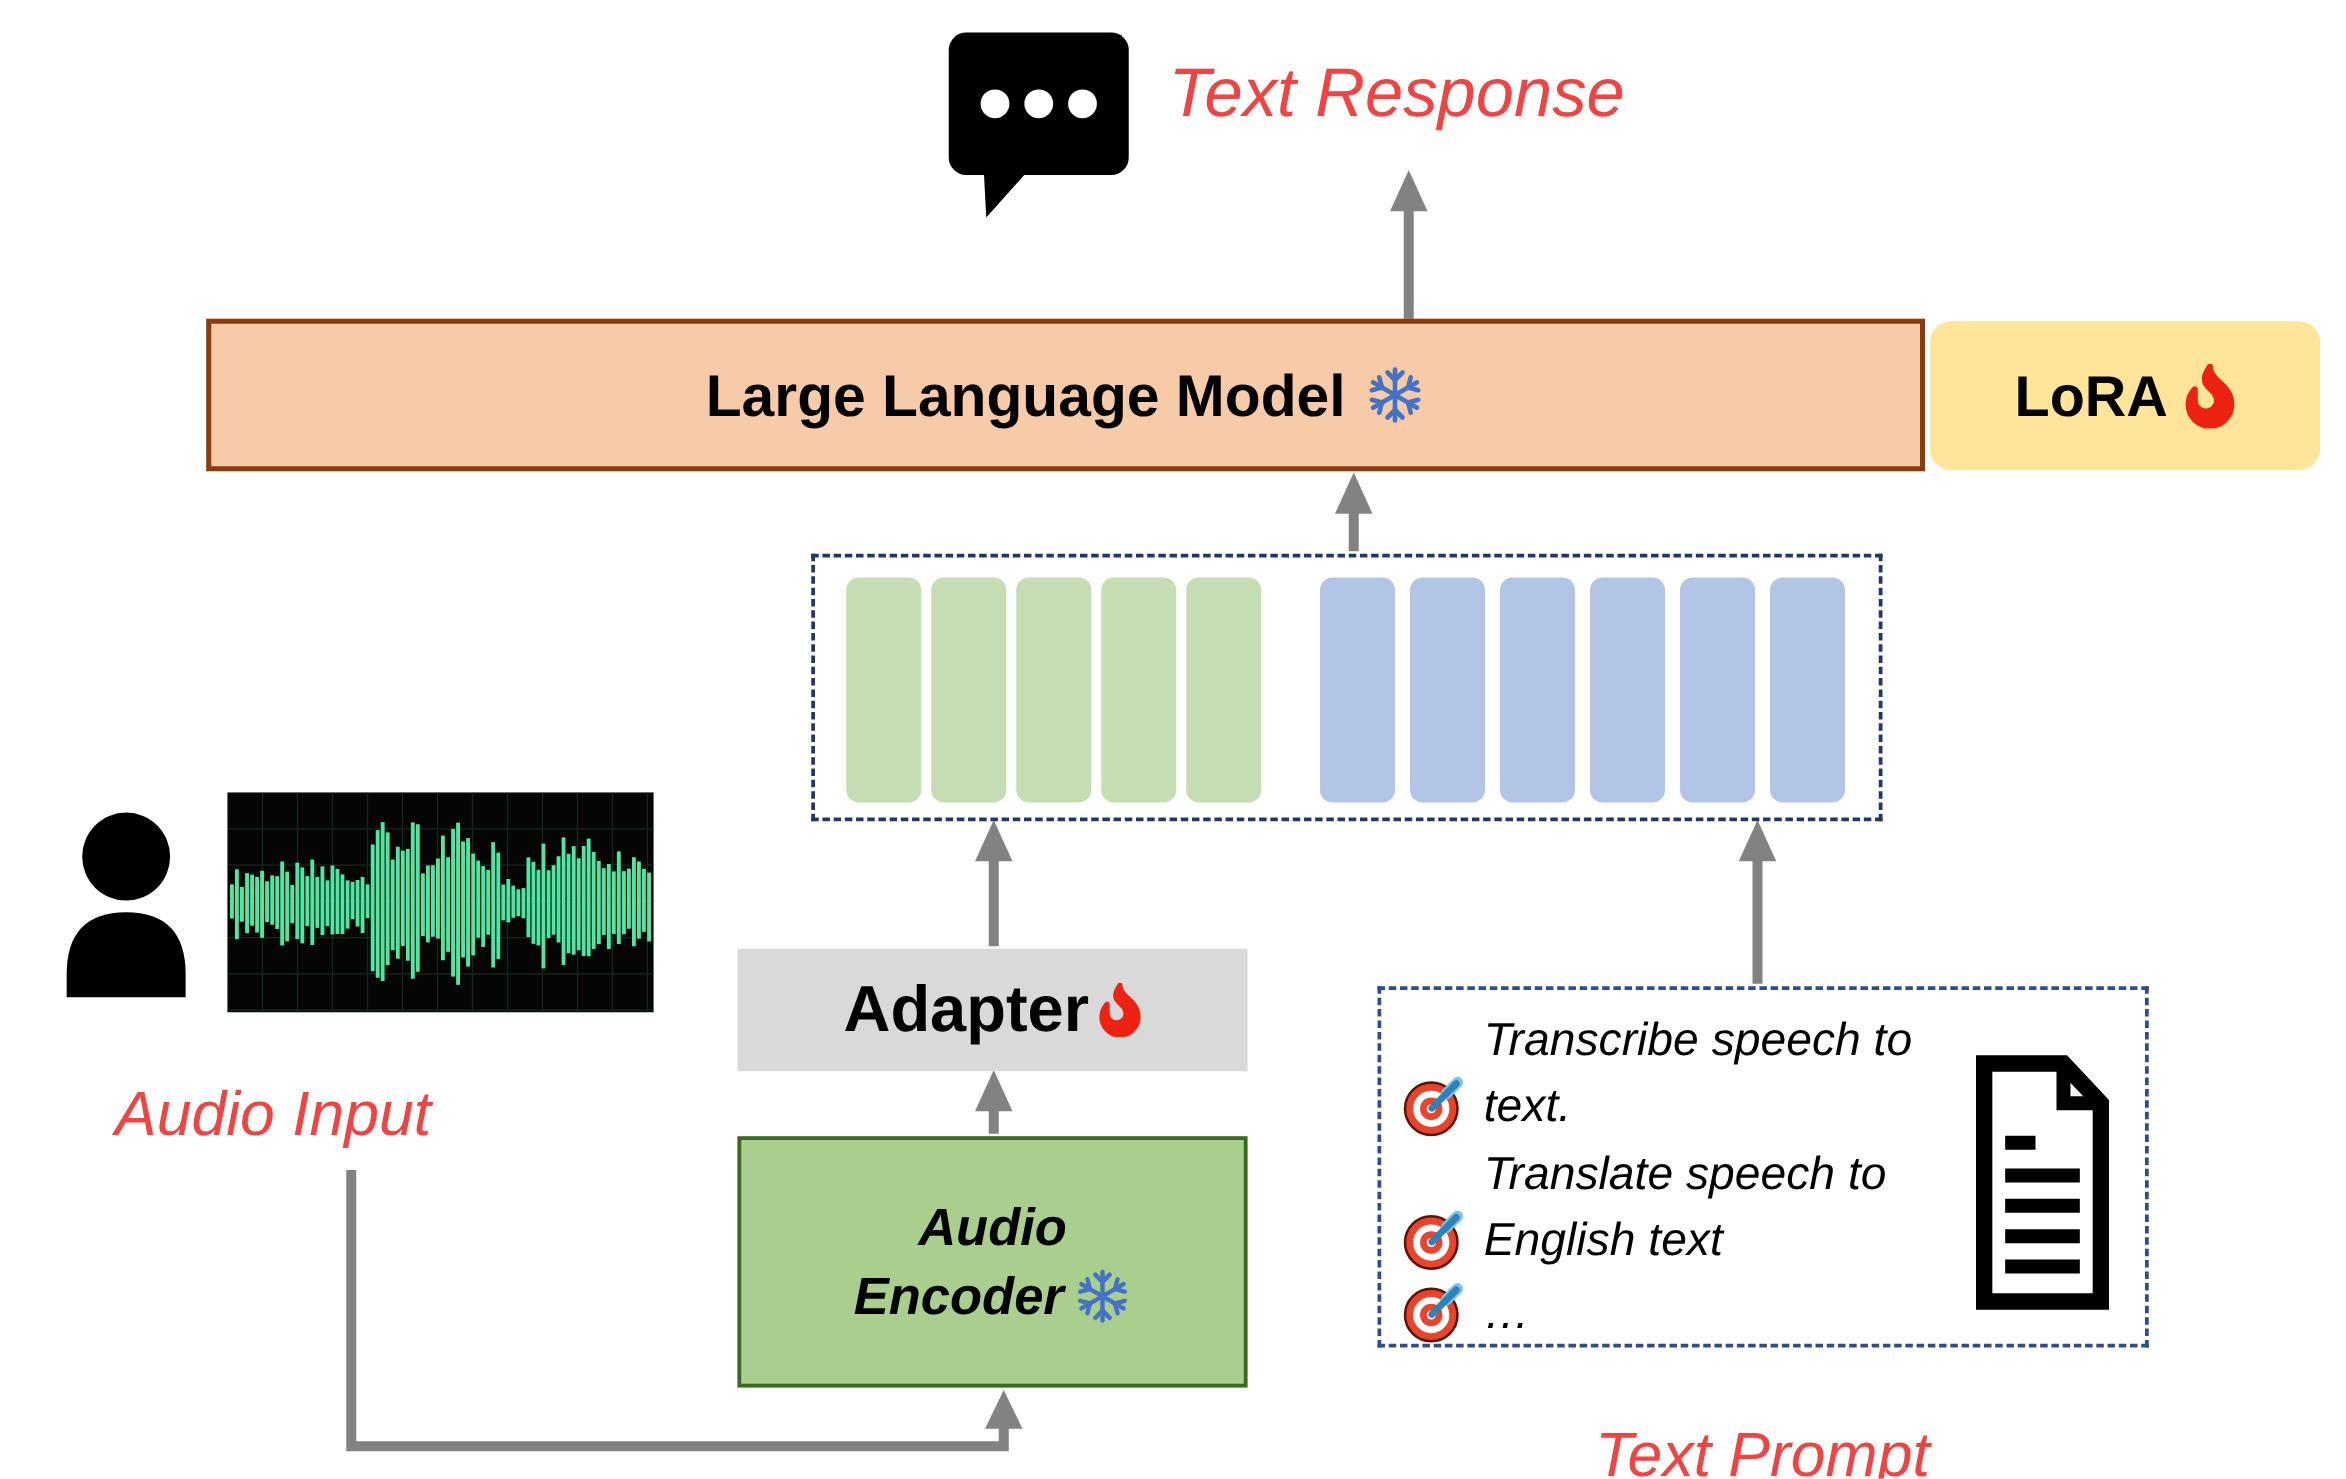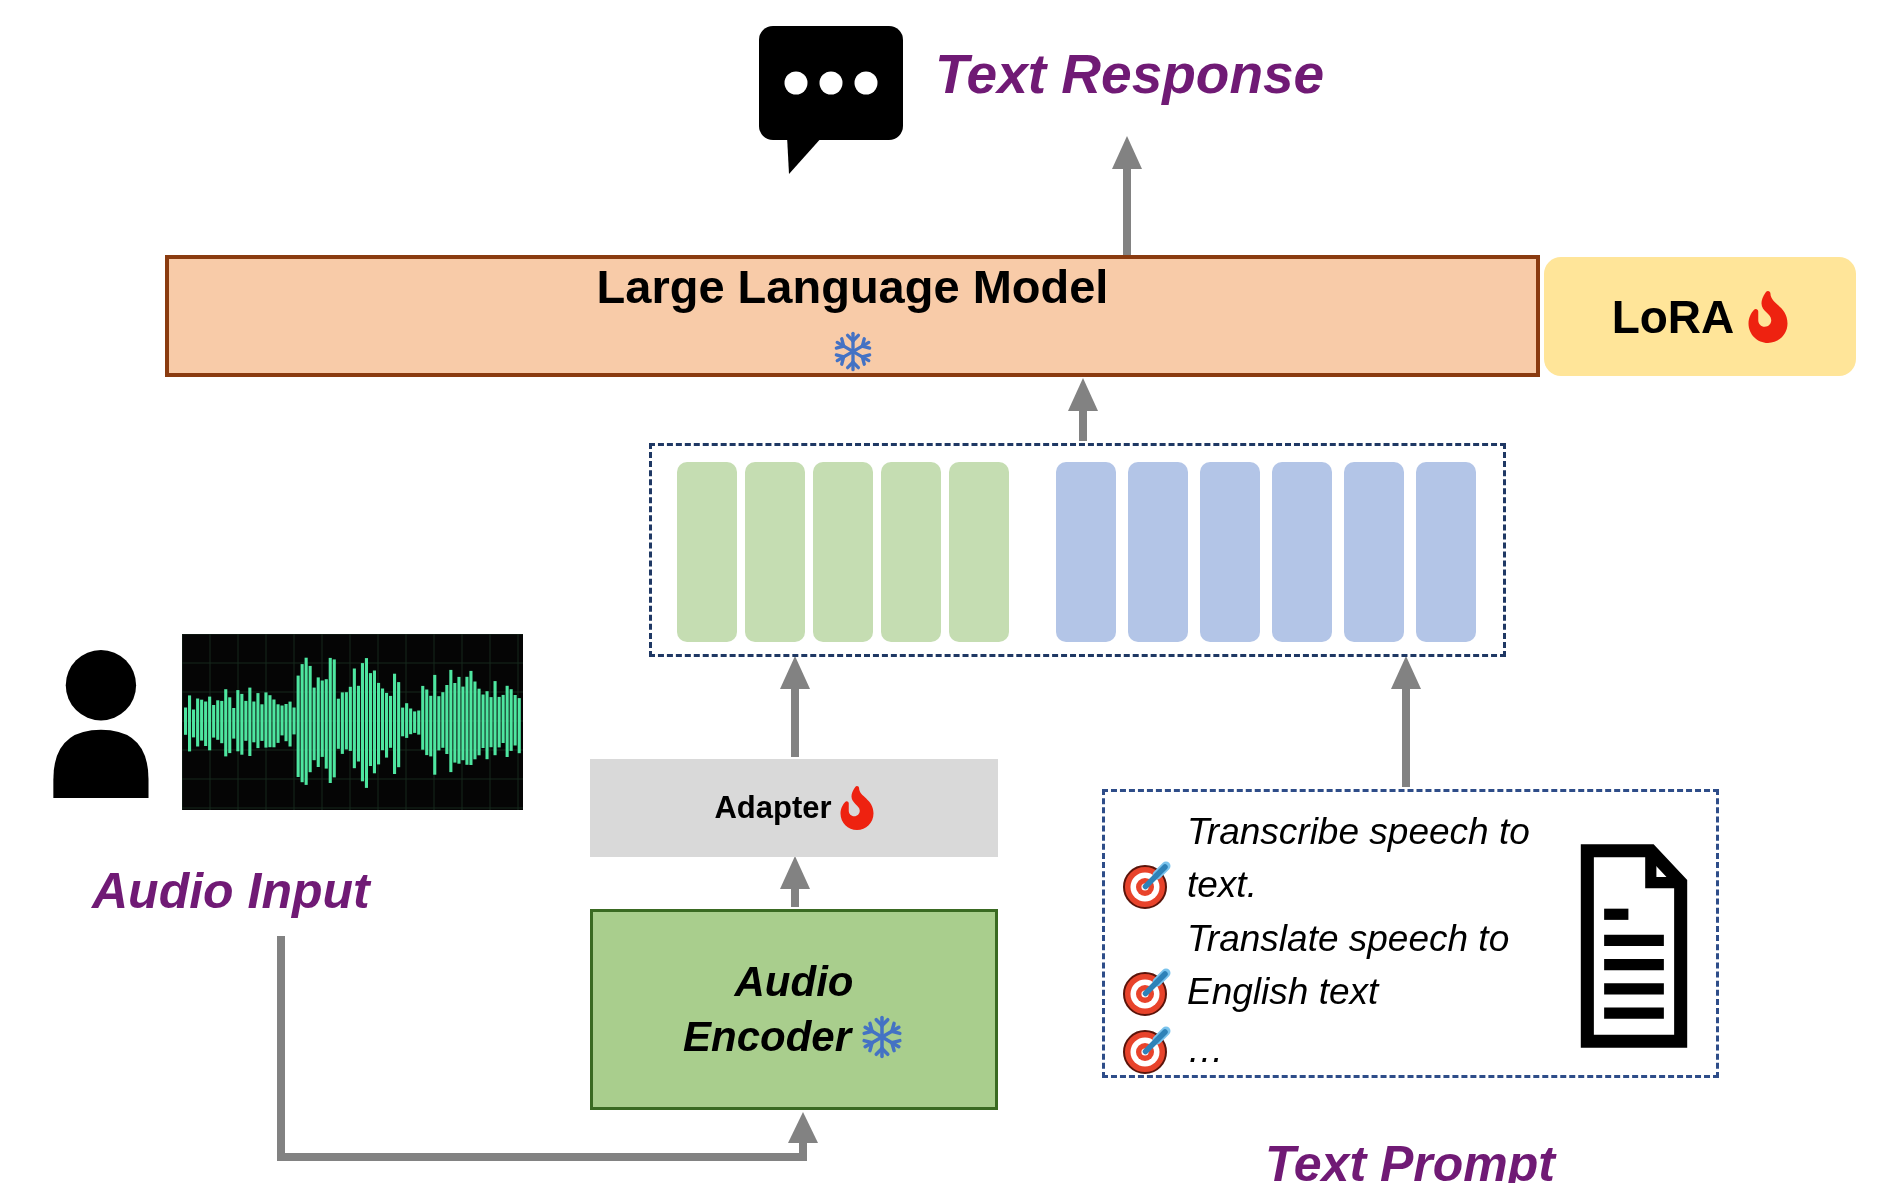--- a/index.html
+++ b/index.html
@@ -3,35 +3,35 @@
 <meta charset="utf-8">
 <style>
   html,body{margin:0;padding:0;background:#fff;}
   .canvas{
     position:relative;width:1877px;height:1183px;background:#ffffff;
     font-family:"Liberation Sans",sans-serif;color:#000;overflow:hidden;
   }
   .abs{position:absolute;}
   .box{position:absolute;display:flex;align-items:center;justify-content:center;box-sizing:border-box;}
 
-  #llm-box{left:165px;top:255px;width:1375px;height:122px;background:var(--llm-fill);border:4px solid var(--llm-border);font-size:47px;font-weight:700;gap:16px;flex-direction:column;}
+  #llm-box{left:165px;top:255px;width:1375px;height:122px;background:var(--llm-fill);border:4px solid var(--llm-border);font-size:47px;font-weight:700;gap:16px;}
   #lora-box{left:1544px;top:257px;width:312px;height:119px;background:var(--lora-fill);font-size:46px;font-weight:700;gap:14px;border-radius:17px;}
   #token-box{left:649px;top:443px;width:857px;height:214px;border:3px dashed var(--dash-navy);}
   .tok-group{position:absolute;top:16px;display:flex;}
   #green-tokens{left:25px;gap:8px;}
   #blue-tokens{left:404px;gap:12px;}
   .token{width:60px;height:180px;border-radius:10px;}
   .token.green{background:var(--audio-token-fill);}
   .token.blue{background:var(--text-token-fill);}
 
-  #adapter-box{left:590px;top:759px;width:408px;height:98px;background:var(--adapter-fill);font-size:31px;font-weight:700;gap:8px;}
+  #adapter-box{left:590px;top:759px;width:408px;height:98px;background:var(--adapter-fill);font-size:52px;font-weight:700;gap:8px;}
   #encoder-box{left:590px;top:909px;width:408px;height:201px;background:var(--encoder-fill);border:3px solid var(--encoder-border);font-size:42px;font-weight:700;flex-direction:column;line-height:1.3;}
   .enc-line{display:flex;align-items:center;gap:8px;font-style:italic;}
 
-  .fig-label{position:absolute;font-weight:700;font-style:italic;color:#701a75;}
+  .fig-label{position:absolute;font-weight:400;font-style:italic;color:#ef4444;}
   #text-response-label{left:935px;top:42px;font-size:55px;}
   #audio-input-label{left:92px;top:862px;width:360px;text-align:left;font-size:50px;}
   #text-prompt-label{left:1230px;top:1096px;width:360px;text-align:center;font-size:50px;margin-top:39px;}
 
   #speech-bubble{left:757px;top:24px;width:148px;height:152px;}
   #person{left:50px;top:648px;width:106px;height:150px;}
   #waveform{left:182px;top:634px;width:341px;height:176px;}
 
   #prompt-box{left:1102px;top:789px;width:617px;height:289px;border:3px dashed var(--dash-blue);box-sizing:border-box;padding:14px 0 0 16px;}
   .prompt-row{display:flex;gap:14px;margin-bottom:2px;align-items:flex-end;}

